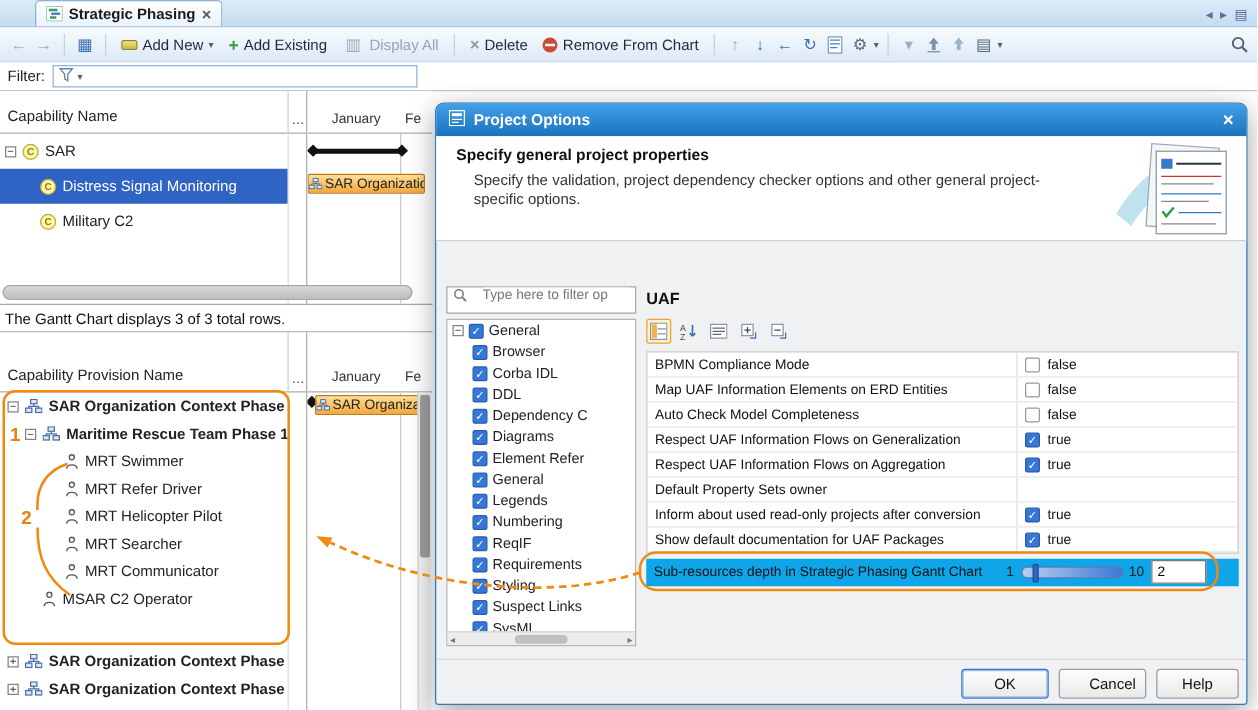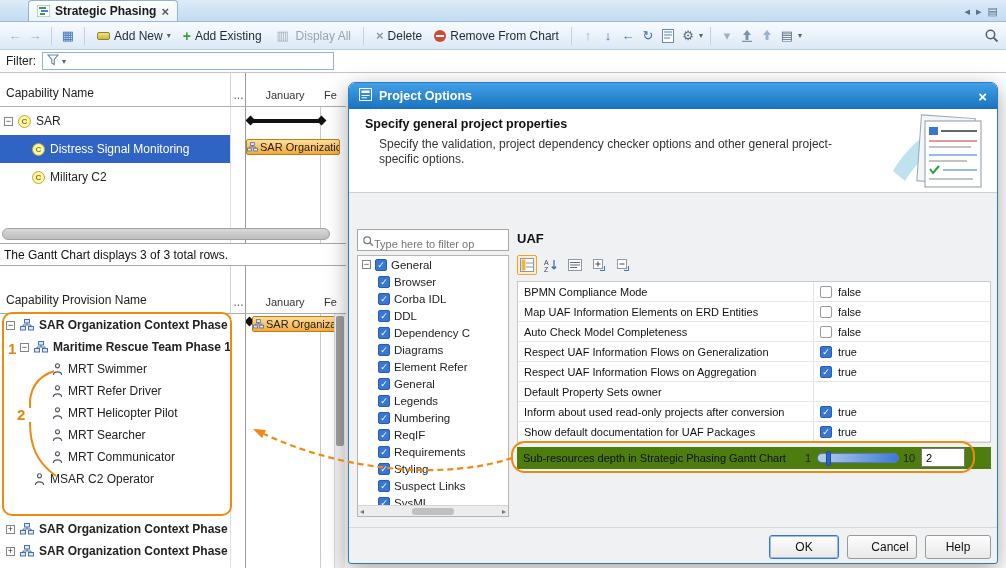--- a/index.html
+++ b/index.html
@@ -78,21 +78,21 @@
             border:1px solid #2c7bc0; border-radius:7px 7px 3px 3px; box-shadow:0 6px 22px rgba(0,0,0,.35); z-index:30; }
   .dtitle { position:absolute; left:0; top:0; width:100%; height:26px; border-radius:6px 6px 0 0;
             background:linear-gradient(#41a0e8,#1a72bd); display:flex; align-items:center; padding:12px 10px; gap:7px; }
   .dtitle-text { color:#fff; font-weight:bold; font-size:12.5px; flex:1; }
   .dclose { color:#fff; font-size:15px; font-weight:bold; cursor:pointer; }
   .dbanner { position:absolute; left:0; top:26px; width:100%; height:84px; background:#fff; border-bottom:1px solid #cfcfcf; }
   .dheading { position:absolute; left:16px; top:8px; font-weight:bold; font-size:12.5px; color:#111; }
   .ddesc { position:absolute; left:30px; top:28px; width:470px; font-size:12px; color:#333; line-height:15px; }
   .dillus { position:absolute; right:8px; top:2px; }
 
-  .dsearch { position:absolute; left:8px; top:146px; width:152px; height:22px; background:#fff; border:1px solid #a6a6a6; display:flex; align-items:flex-end; gap:0; padding:0 4px; }
+  .dsearch { position:absolute; left:8px; top:146px; width:152px; height:22px; background:#fff; border:1px solid #a6a6a6; display:flex; align-items:flex-start; gap:12px; padding:0 4px; }
   .dsearch input { border:0; outline:none; width:118px; font-size:11px; font-family:inherit; color:#333; }
   .dtree { position:absolute; left:8px; top:172px; width:152px; height:262px; background:#fff; border:1px solid #b5b5b5; overflow:hidden; }
   .titem { display:flex; align-items:center; gap:4px; height:17px; padding-left:4px; white-space:nowrap; font-size:11.5px; }
   .titem.child { padding-left:20px; }
   .tcheck { width:12px; height:12px; background:#3777d6; border:1px solid #2a5cab; border-radius:2px; color:#fff; font-size:9px; line-height:10px; text-align:center; flex:none; }
   .treescroll { position:absolute; left:0; bottom:0; width:100%; height:11px; background:#ececec; border-top:1px solid #d5d5d5; display:flex; align-items:center; justify-content:space-between; font-size:8px; color:#777; padding:0 2px; }
   .treethumb { width:42px; height:7px; background:#c0c0c0; border-radius:3px; }
 
   .uaf-title { position:absolute; left:168px; top:148px; font-size:13px; font-weight:bold; color:#111; }
   .dtoolbar { position:absolute; left:168px; top:172px; display:flex; gap:4px; }
@@ -100,21 +100,21 @@
   .dtool.active { border-color:#e8a33d; background:#fdeecd; }
 
   .ptable { position:absolute; left:168px; top:198px; width:474px; height:162px; background:#fff; border:1px solid #c9c9c9; }
   .prow2 { display:flex; height:20px; border-bottom:1px solid #e6e6e6; align-items:center; }
   .pname { width:296px; padding-left:6px; font-size:11px; color:#111; border-right:1px solid #e2e2e2; height:100%; display:flex; align-items:center; white-space:nowrap; overflow:hidden; }
   .pval { flex:1; display:flex; align-items:center; gap:6px; padding-left:6px; font-size:11px; color:#111; }
   .cb { width:12px; height:12px; border-radius:2px; flex:none; }
   .cb.off { background:#fff; border:1px solid #999; }
   .cb.on { background:#3777d6; border:1px solid #2a5cab; color:#fff; font-size:9px; line-height:10px; text-align:center; }
 
-  .sliderrow { position:absolute; left:168px; top:364px; width:474px; height:22px; background:#4d7c0f; display:flex; align-items:center; }
+  .sliderrow { position:absolute; left:168px; top:364px; width:474px; height:22px; background:#0ea5e9; display:flex; align-items:center; }
   .srname { position:absolute; left:6px; width:278px; font-size:11px; white-space:nowrap; overflow:hidden; color:#111; }
   .srmin { position:absolute; left:288px; font-size:11px; }
   .slider { position:absolute; left:300px; top:6px; width:82px; height:10px; border-radius:5px; background:linear-gradient(90deg,#b9cdf0,#3b79d9); border:1px solid #5b7bb4; }
   .sthumb { position:absolute; left:8px; top:-3px; width:5px; height:15px; background:#2f66c4; border:1px solid #1d4a99; border-radius:2px; }
   .srmax { position:absolute; left:386px; font-size:11px; }
   .srinput { position:absolute; left:404px; top:1px; width:44px; height:19px; border:1px solid #7a7a7a; font-size:11px; font-family:inherit; padding:0 4px; }
   .slider-orange-rect { position:absolute; left:162px; top:358px; width:464px; height:32px; border:2px solid #ef8a10; border-radius:14px; pointer-events:none; }
 
   .dbtn { position:absolute; height:24px; background:linear-gradient(#fdfdfd,#e9e9e9); border:1px solid #9a9a9a; border-radius:3px; font-size:12px; font-family:inherit; color:#111; cursor:pointer; }
   .dbtn.focus { border:1px solid #3575d3; box-shadow:0 0 0 1px #9cbdea inset; }

